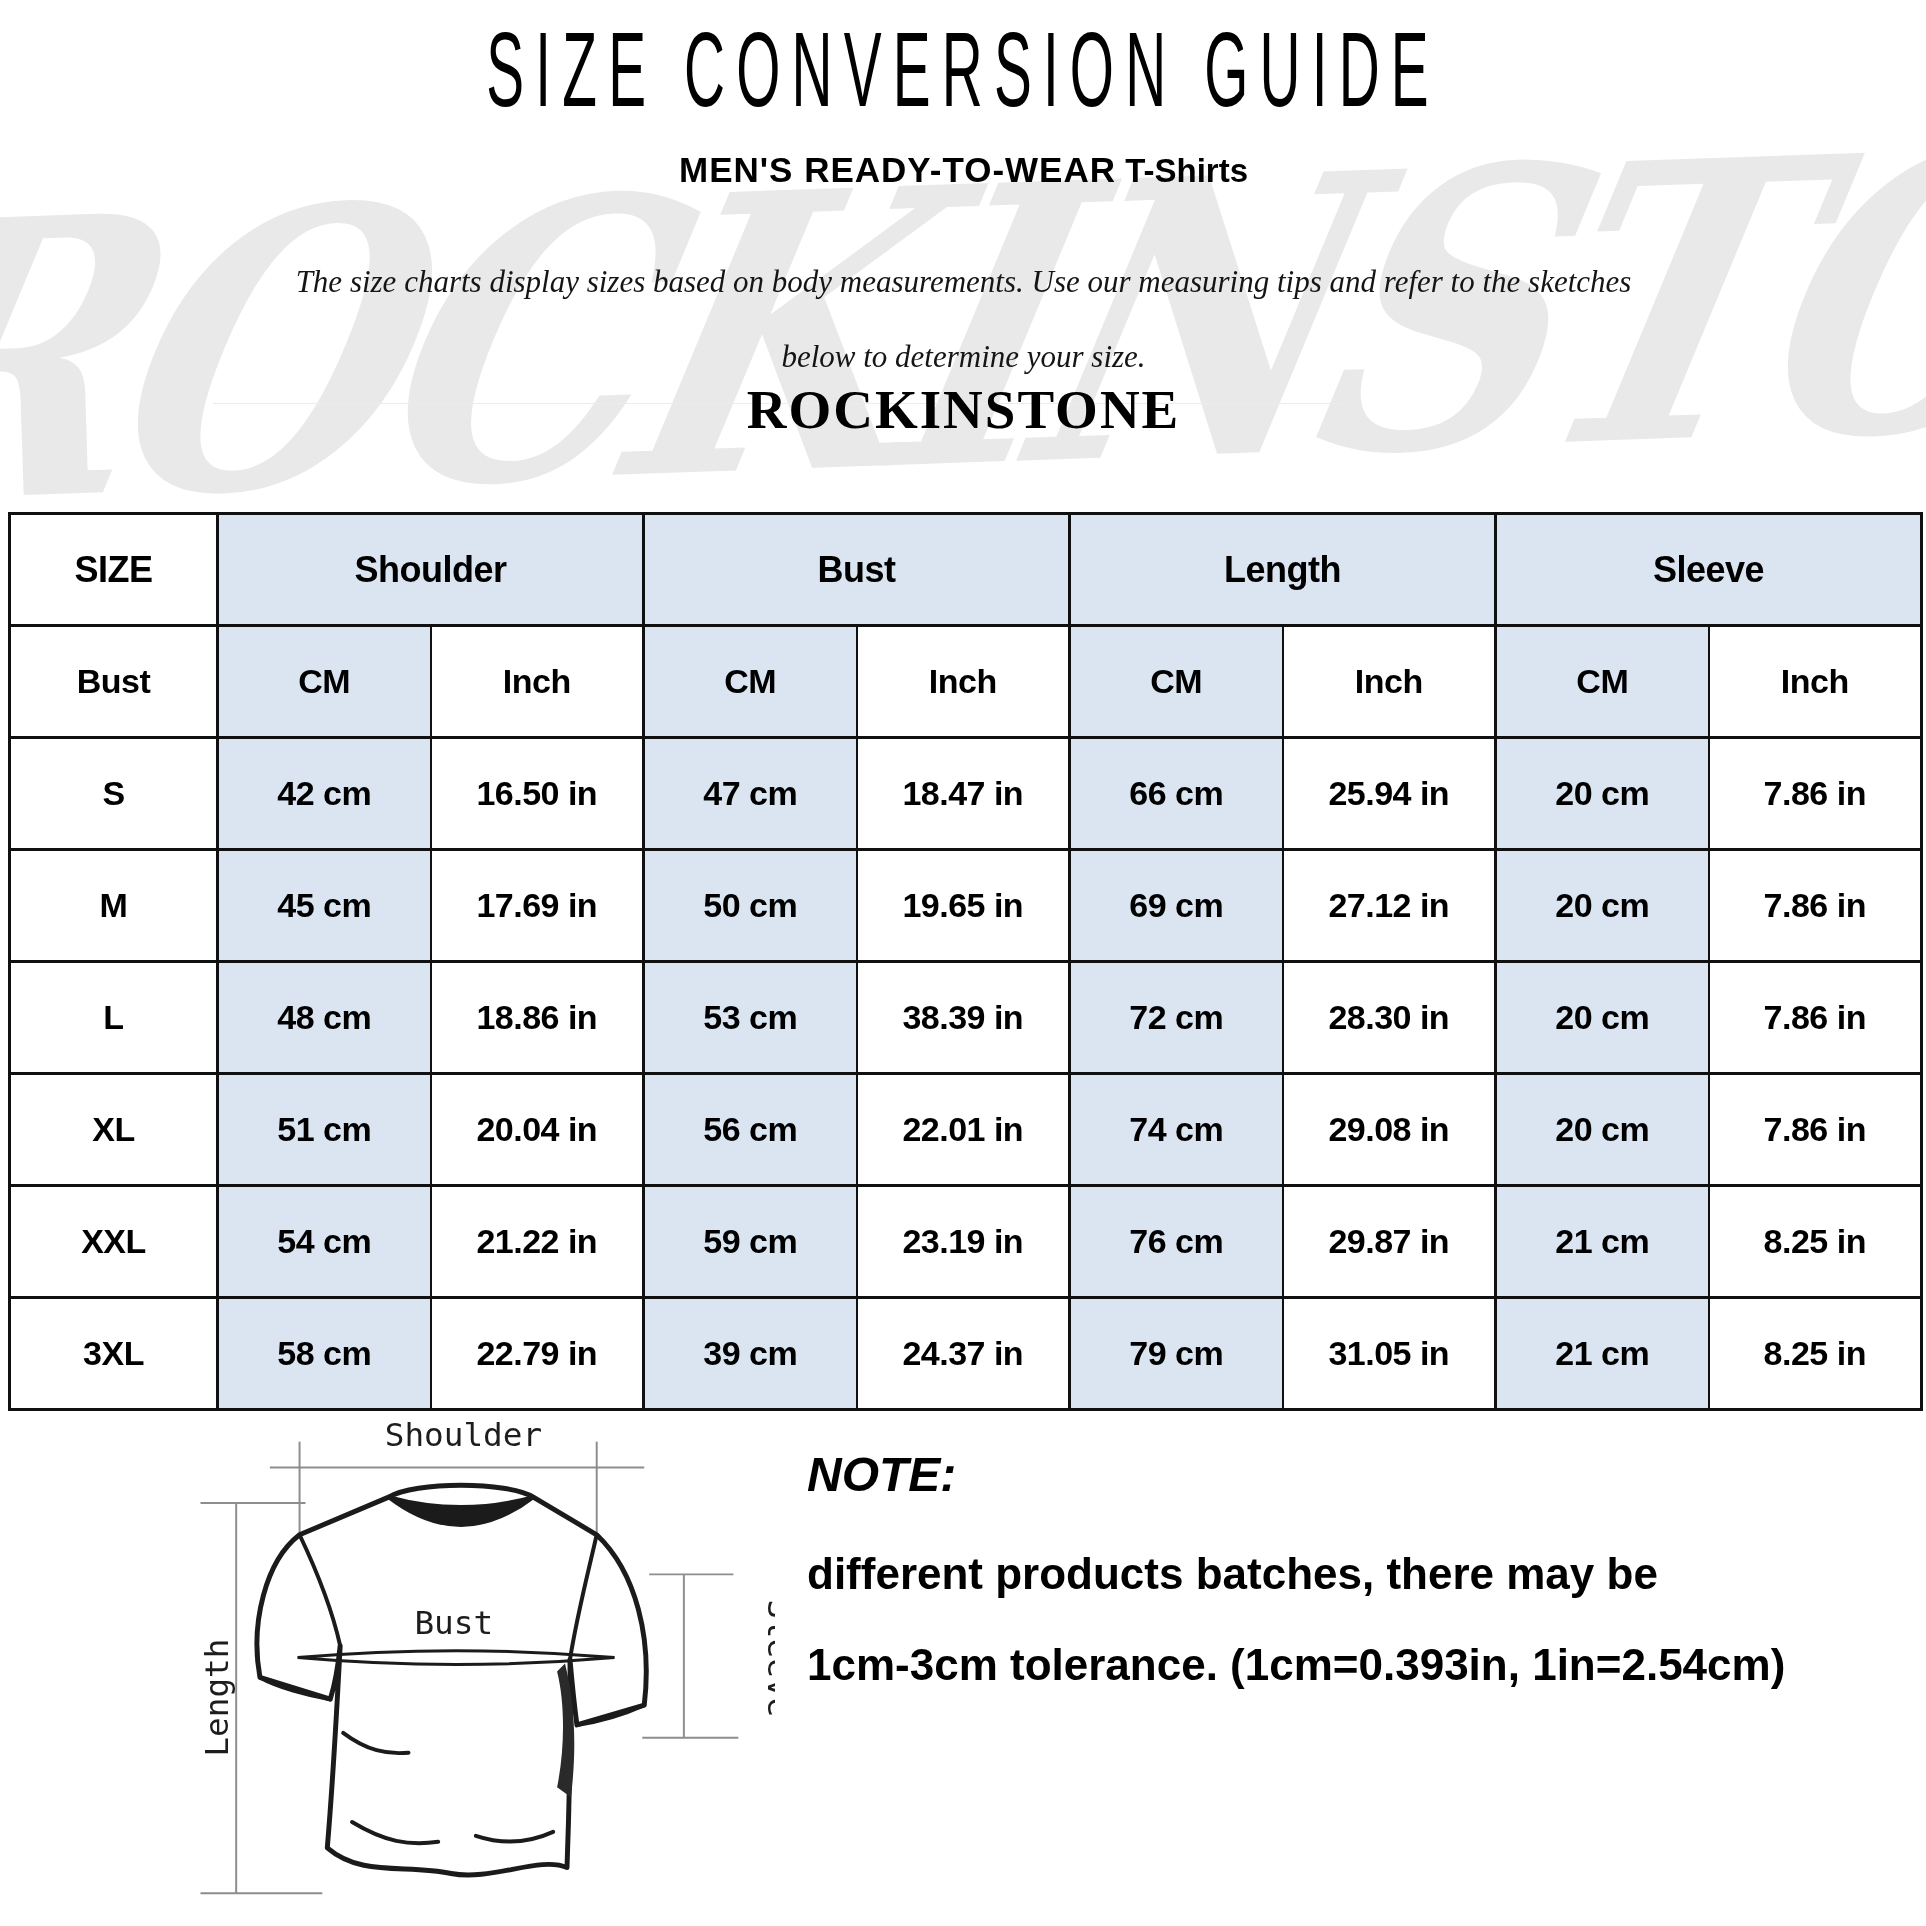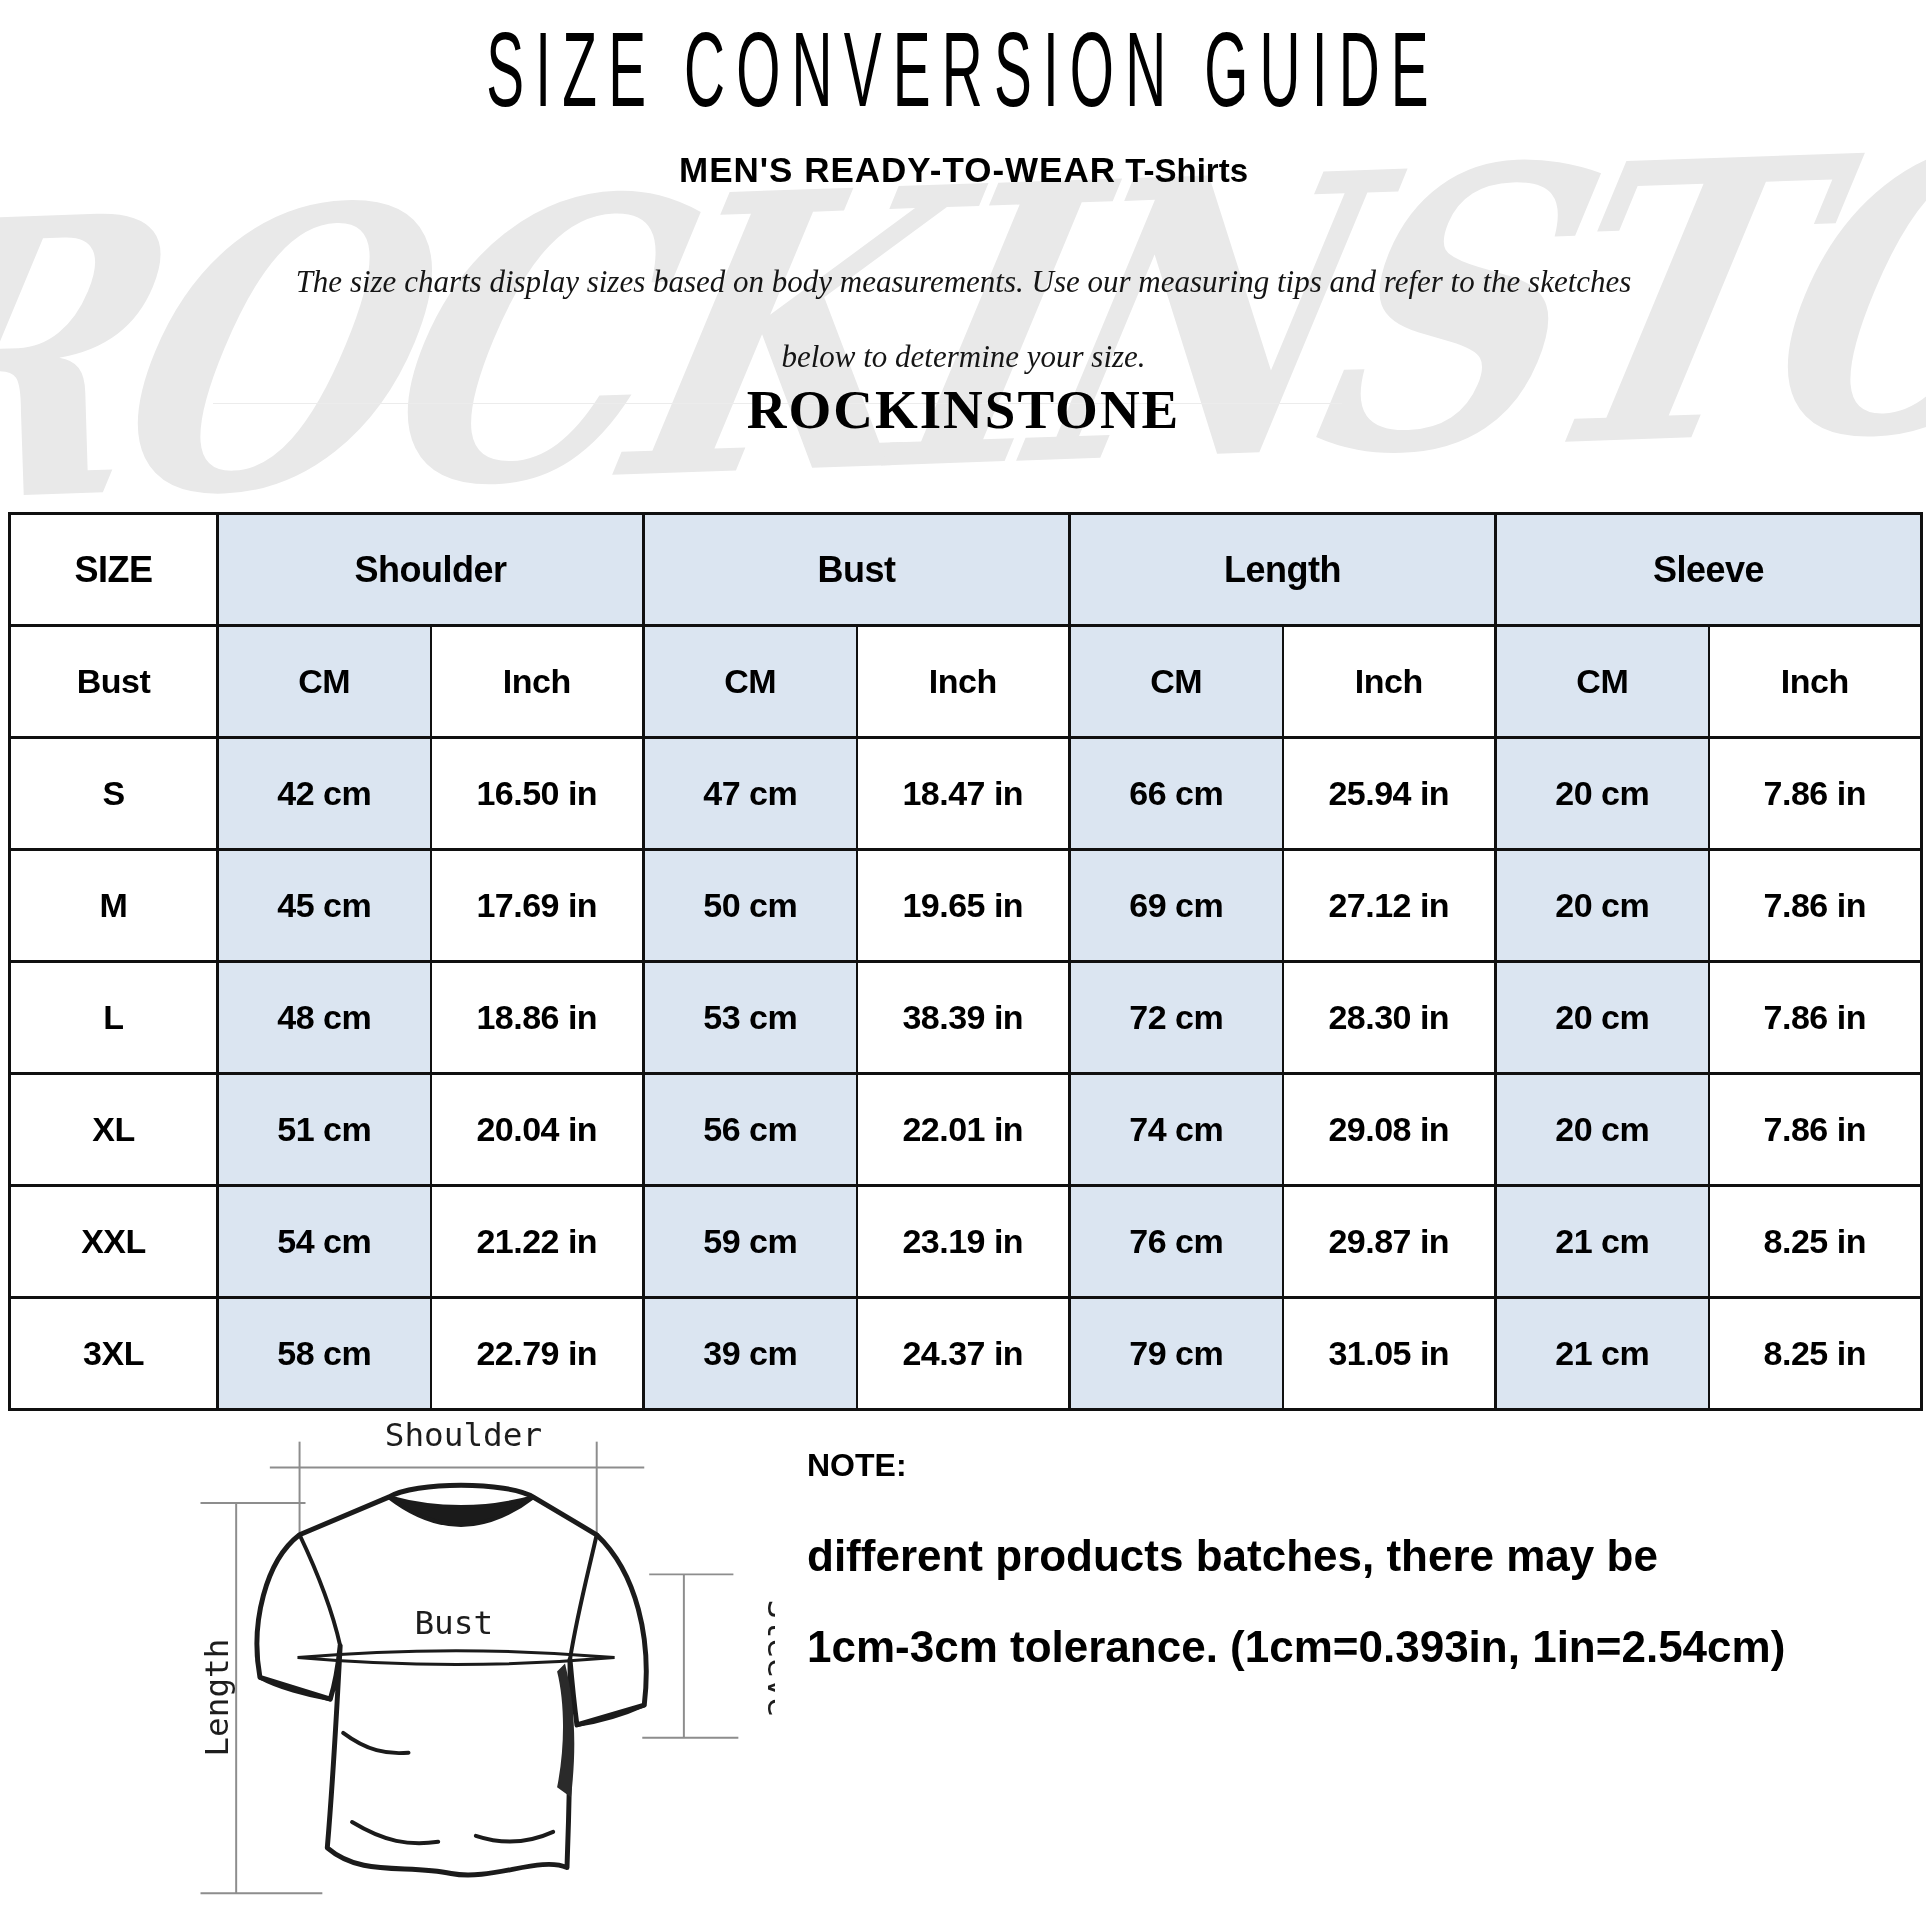--- a/index.html
+++ b/index.html
@@ -98,21 +98,21 @@
   .size-table tr:first-child td,.size-table tr:first-child th{border-top-width:3px;}
   .size-table tr:last-child td{border-bottom-width:3px;}
   
   .diagram{
     position:absolute;left:149px;top:1406px;width:626px;height:521px;z-index:2;
   }
   .note{
     position:absolute;left:807px;top:1447px;width:1030px;z-index:2;
   }
   .note .note-heading{
-    font-weight:bold;font-size:32px;margin:0 0 26px 0;letter-spacing:0;
+    font-weight:bold;font-size:48px;margin:0 0 26px 0;letter-spacing:0;font-style:italic;
   }
   .note .note-line{
     font-weight:bold;font-size:44px;line-height:91px;white-space:nowrap;
   }
   svg text{
     font-family:"DejaVu Sans Mono",monospace;
     font-size:33px;
     fill:#1d1d1d;
   }
 </style>

